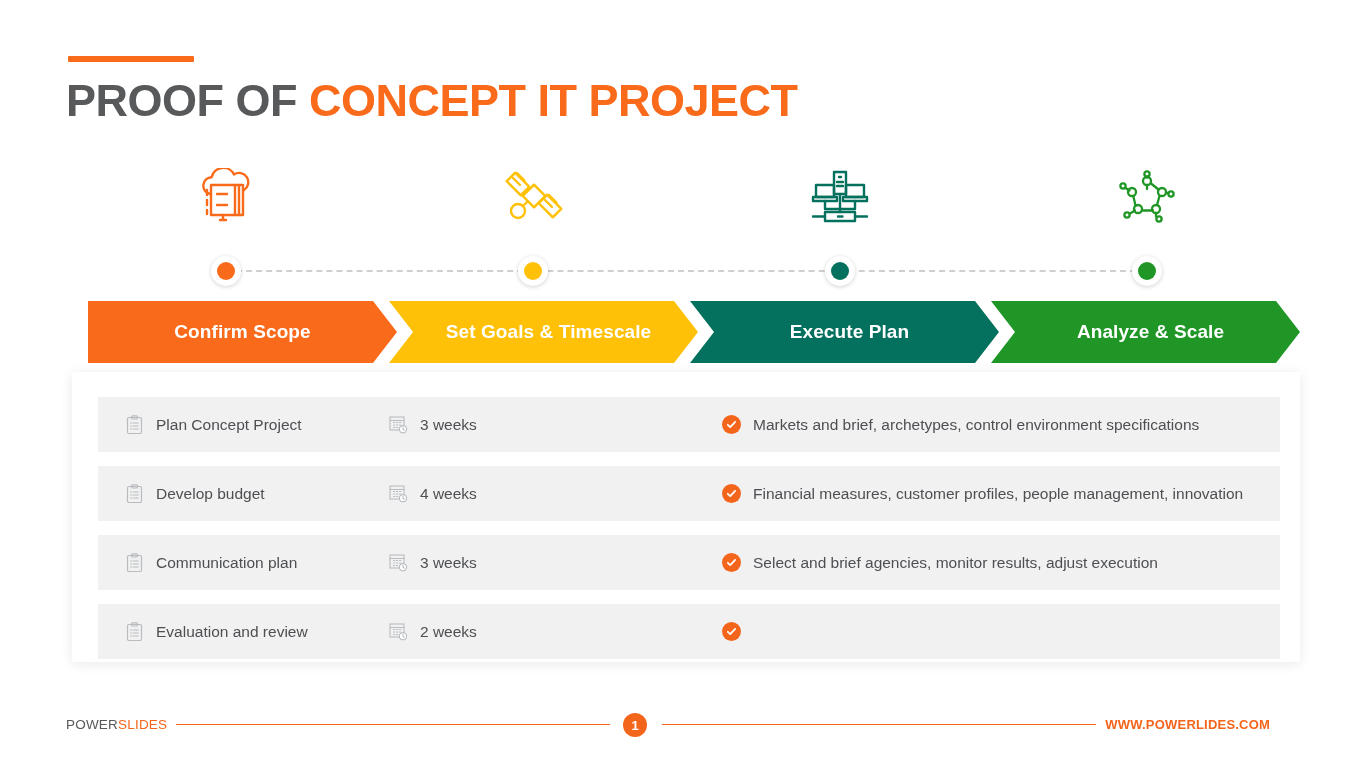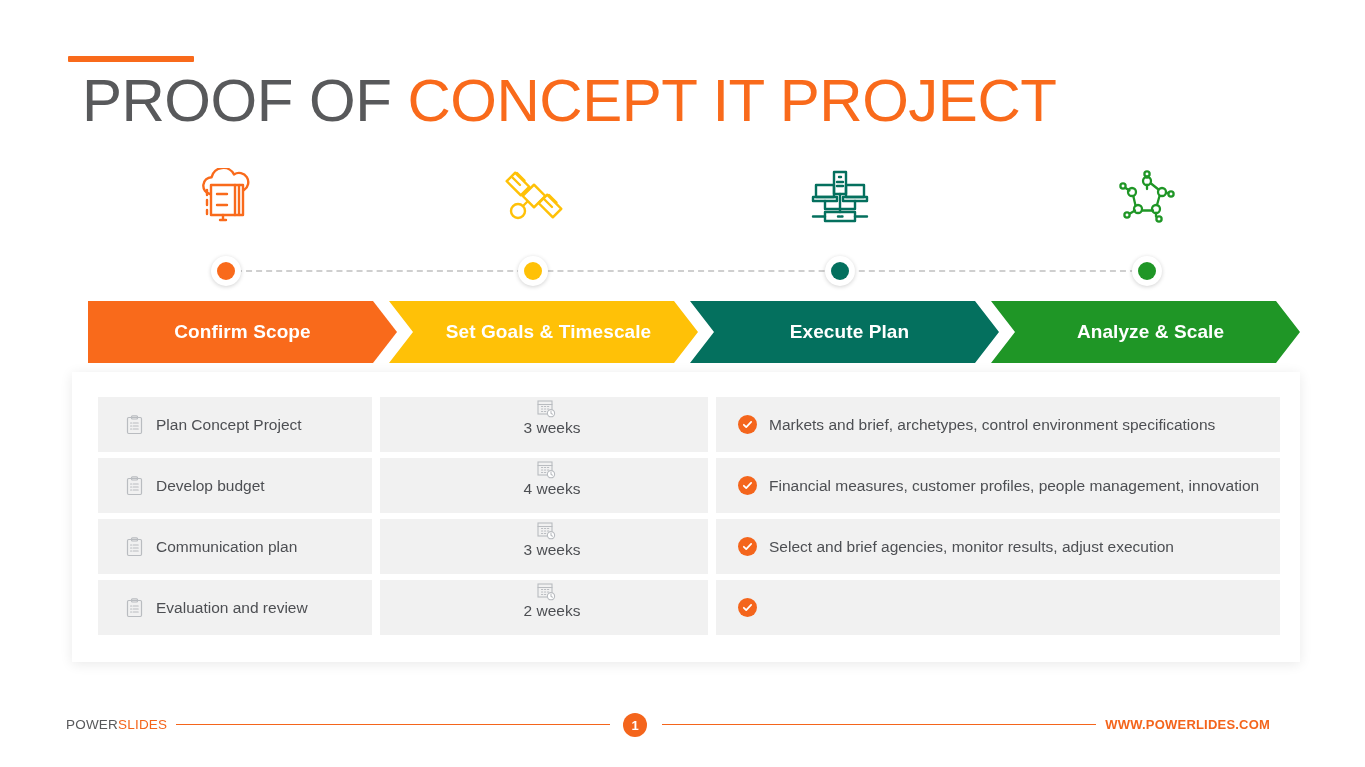--- a/index.html
+++ b/index.html
@@ -24,27 +24,26 @@
     top: 56px;
     width: 126px;
     height: 6px;
     background: #f96a1b;
     border-radius: 1px;
   }
   .page-title {
     position: absolute;
     left: 66px;
     top: 72px;
-    font-size: 60px;
-    font-weight: normal;
+    font-size: 45px;
+    font-weight: bold;
     letter-spacing: -0.5px;
     line-height: 58px;
     white-space: nowrap;
     color: #58595b;
-    margin-left: 16px;
   }
   .page-title .accent { color: #f96a1b; }
 
   
   .icons-row {
     position: absolute;
     left: 72px;
     top: 158px;
     width: 1228px;
     height: 82px;
@@ -147,33 +146,32 @@
     box-shadow: 0 2px 12px rgba(0,0,0,0.09);
   }
   .rows {
     position: absolute;
     left: 26px;
     top: 25px;
     width: 1182px;
   }
   .row {
     display: flex;
-    gap: 8px;
-    margin-bottom: 6px;
+    margin-bottom: 14px;
     height: 55px;
   }
   .cell {
     background: #f1f1f1;
     display: flex;
     align-items: center;
     height: 55px;
     box-sizing: border-box;
   }
   .cell-task   { width: 274px; padding-left: 26px; }
-  .cell-time   { width: 328px; padding-left: 16px; flex-direction: column; }
+  .cell-time   { width: 328px; padding-left: 16px; }
   .cell-desc   { flex: 1 1 auto; padding-left: 22px; }
   .cell-text {
     font-size: 15.5px;
     color: #4d4f53;
     white-space: nowrap;
   }
   .cell-icon {
     flex: 0 0 auto;
     display: flex;
     align-items: center;

